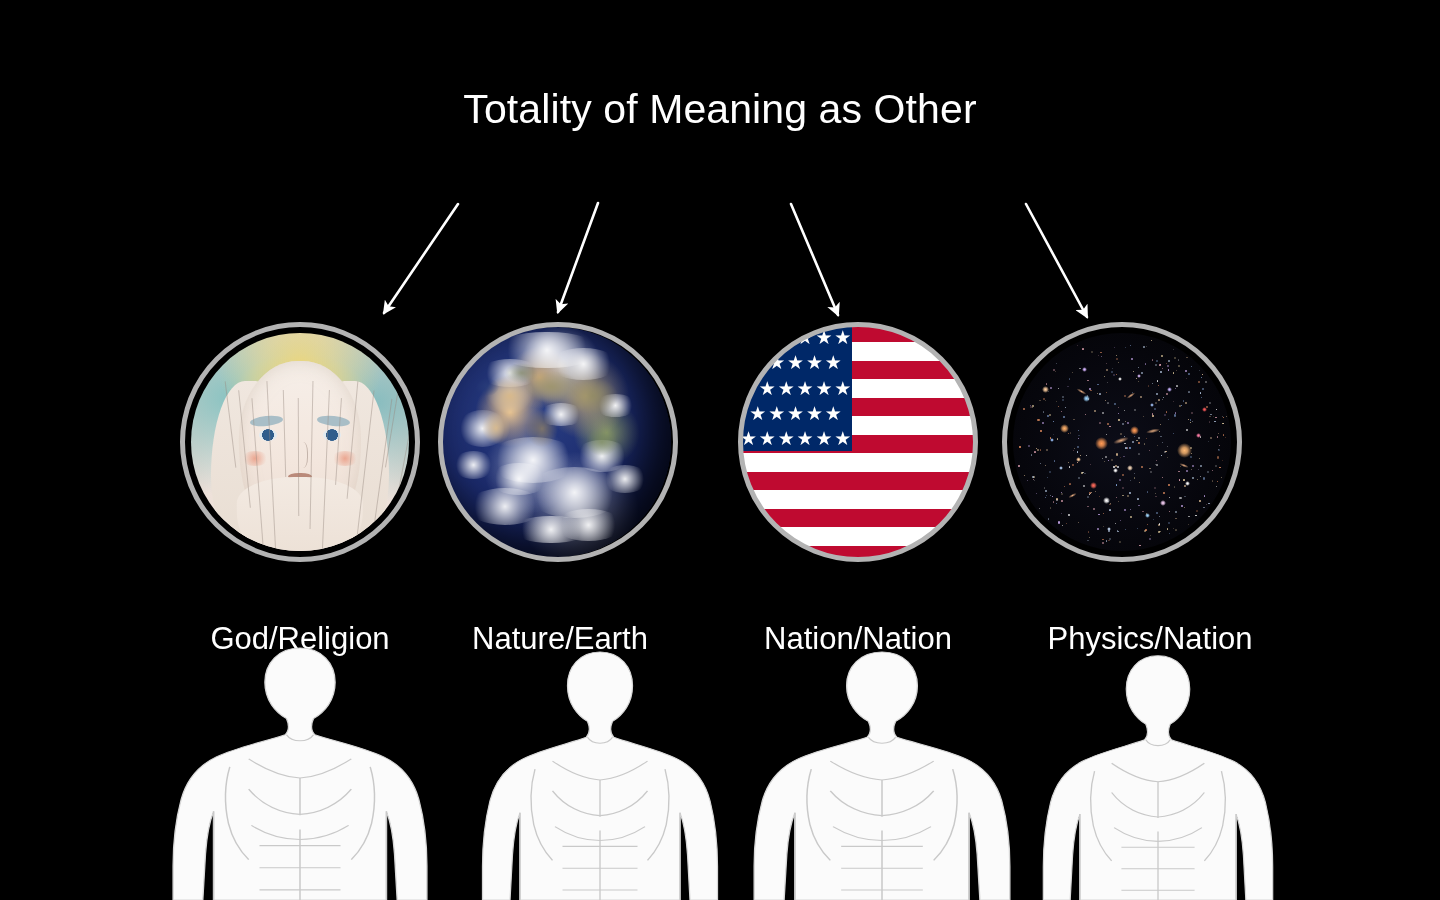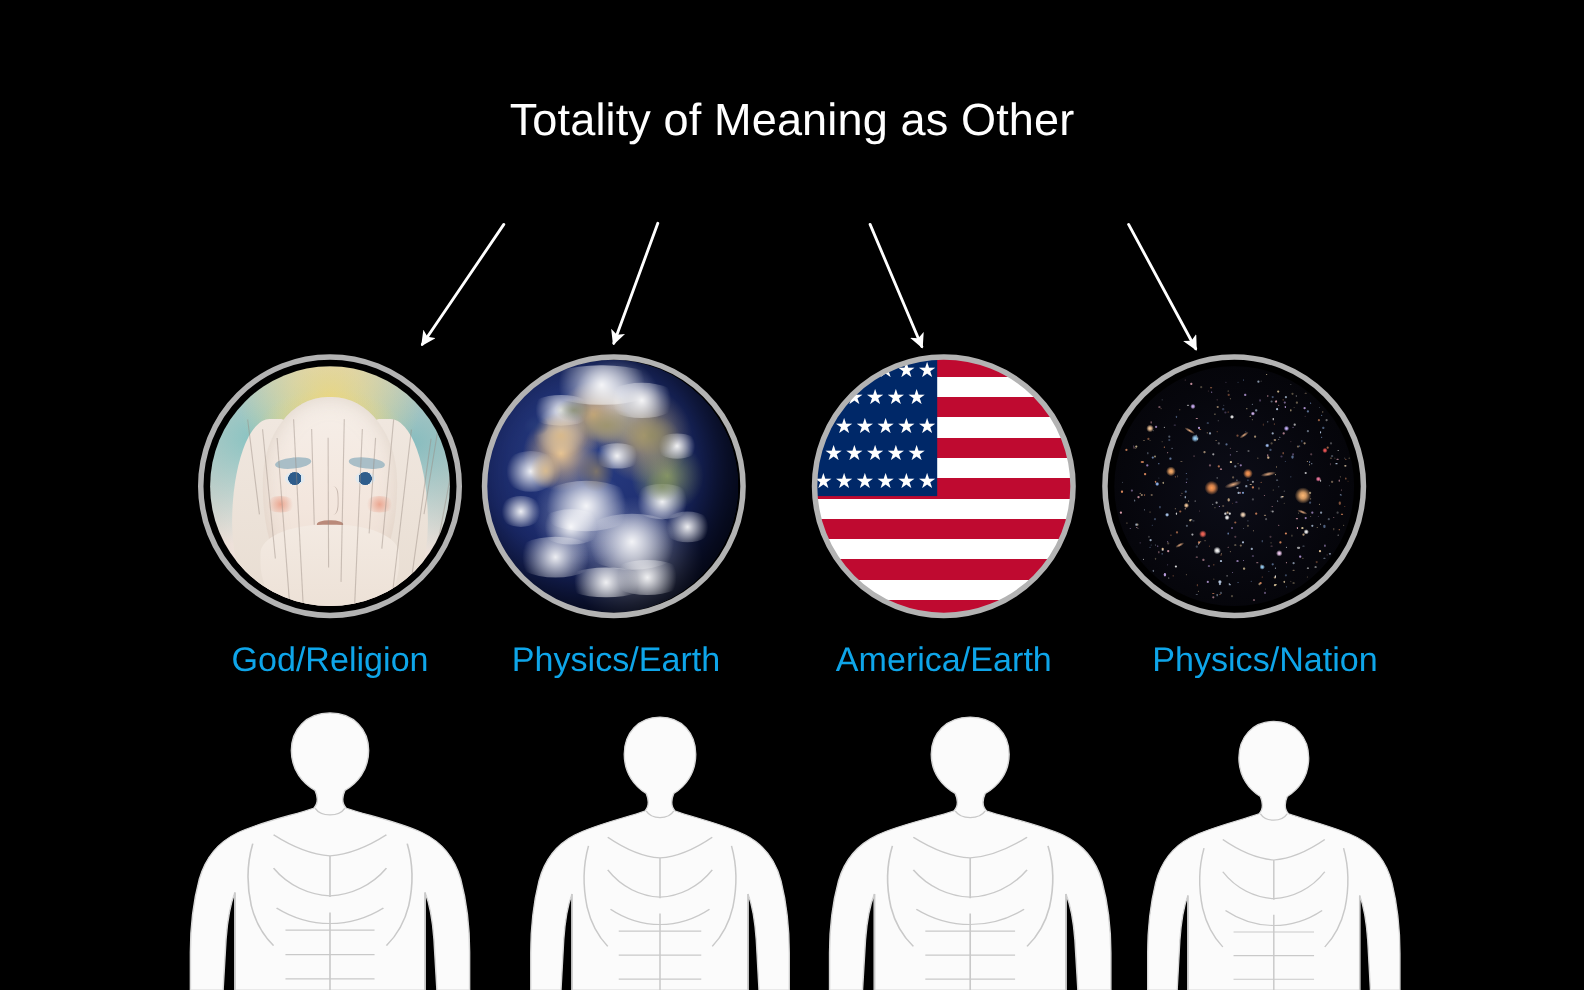--- a/index.html
+++ b/index.html
@@ -222,24 +222,25 @@
   .gx {
     position: absolute;
     border-radius: 50%;
   }
 
   
   .medallion-label {
     position: absolute;
     font-size: 31px;
     font-weight: 300;
-    color: #0ea5e9;
+    color: #ffffff;
     white-space: nowrap;
     text-align: center;
     transform: translateX(-50%);
+    margin-top: 39px;
   }
 
   
   .figure {
     position: absolute;
     bottom: 0;
   }
 </style>
 </head>
 <body>
@@ -319,21 +320,21 @@
         <div class="land" style="left: 18%; top: 37%; width: 12%; height: 14%; background: radial-gradient(rgb(227, 192, 137) 0%, rgba(0, 0, 0, 0) 72%); opacity: 0.8;"></div>
         <div class="land" style="left: 36%; top: 19%; width: 24%; height: 14%; background: radial-gradient(rgb(156, 148, 104) 0%, rgba(0, 0, 0, 0) 72%); opacity: 0.8;"></div>
         <div class="land" style="left: 55%; top: 22%; width: 22%; height: 16%; background: radial-gradient(rgb(143, 138, 98) 0%, rgba(0, 0, 0, 0) 72%); opacity: 0.75;"></div>
         <div class="land" style="left: 37%; top: 36%; width: 14%; height: 16%; background: radial-gradient(rgb(160, 139, 98) 0%, rgba(0, 0, 0, 0) 72%); opacity: 0.7;"></div>
         <div class="land" style="left: 63%; top: 44%; width: 14%; height: 12%; background: radial-gradient(rgb(125, 140, 92) 0%, rgba(0, 0, 0, 0) 72%); opacity: 0.7;"></div>
         <div class="land" style="left: 28%; top: 15.5%; width: 14%; height: 9%; background: radial-gradient(rgb(125, 132, 87) 0%, rgba(0, 0, 0, 0) 72%); opacity: 0.6;"></div>
         <div class="land" style="left: 15%; top: 22%; width: 10%; height: 8%; background: radial-gradient(rgb(43, 63, 122) 0%, rgba(0, 0, 0, 0) 72%); opacity: 0.7;"></div>
       </div>
     <div class="ring"></div>
   </div>
-  <div class="medallion-label" id="lbl-1" style="left: 560px; top: 582px;">Physics/Earth</div>
+  <div class="medallion-label" id="lbl-1" style="left: 560px; top: 582px;">Nature/Earth</div>
 
   <div class="medallion" id="med-2" style="left: 738px; top: 322px; width: 240px; height: 240px;">
     <div class="disc art-flag" style="width: 236px; height: 236px; left: 1px; top: 2px;">
       <div class="flag-stripes"></div>
       <div class="flag-canton">
           <span class="star" style="left: 8.33333%; top: 10%;">★</span>
           <span class="star" style="left: 25%; top: 10%;">★</span>
           <span class="star" style="left: 41.6667%; top: 10%;">★</span>
           <span class="star" style="left: 58.3333%; top: 10%;">★</span>
           <span class="star" style="left: 75%; top: 10%;">★</span>
@@ -357,21 +358,21 @@
           <span class="star" style="left: 8.33333%; top: 90%;">★</span>
           <span class="star" style="left: 25%; top: 90%;">★</span>
           <span class="star" style="left: 41.6667%; top: 90%;">★</span>
           <span class="star" style="left: 58.3333%; top: 90%;">★</span>
           <span class="star" style="left: 75%; top: 90%;">★</span>
           <span class="star" style="left: 91.6667%; top: 90%;">★</span>
         </div>
     </div>
     <div class="ring"></div>
   </div>
-  <div class="medallion-label" id="lbl-2" style="left: 858px; top: 582px;">America/Earth</div>
+  <div class="medallion-label" id="lbl-2" style="left: 858px; top: 582px;">Nation/Nation</div>
 
   <div class="medallion" id="med-3" style="left: 1002px; top: 322px; width: 240px; height: 240px;">
     <div class="disc art-space" style="width: 218px; height: 218px; left: 11px; top: 11px;">
         <div class="gx" style="left: 35.8562%; top: 8.29264%; width: 1.97852px; height: 1.97852px; background: rgb(255, 230, 176); opacity: 0.28;"></div>
         <div class="gx" style="left: 66.6277%; top: 87.7293%; width: 1.40638px; height: 1.40638px; background: rgb(255, 217, 168); opacity: 0.59;"></div>
         <div class="gx" style="left: 12.1014%; top: 30.5703%; width: 1.82849px; height: 1.82849px; background: rgb(255, 217, 168); opacity: 0.31;"></div>
         <div class="gx" style="left: 94.4533%; top: 51.2411%; width: 1.15778px; height: 1.15778px; background: rgb(255, 184, 200); opacity: 0.54;"></div>
         <div class="gx" style="left: 76.4454%; top: 60.9595%; width: 0.810422px; height: 0.810422px; background: rgb(255, 230, 176); opacity: 0.4;"></div>
         <div class="gx" style="left: 57.1503%; top: 15.4666%; width: 1.77513px; height: 1.77513px; background: rgb(207, 228, 255); opacity: 0.63;"></div>
         <div class="gx" style="left: 68.008%; top: 55.8599%; width: 0.734042px; height: 0.734042px; background: rgb(207, 228, 255); opacity: 0.82;"></div>

